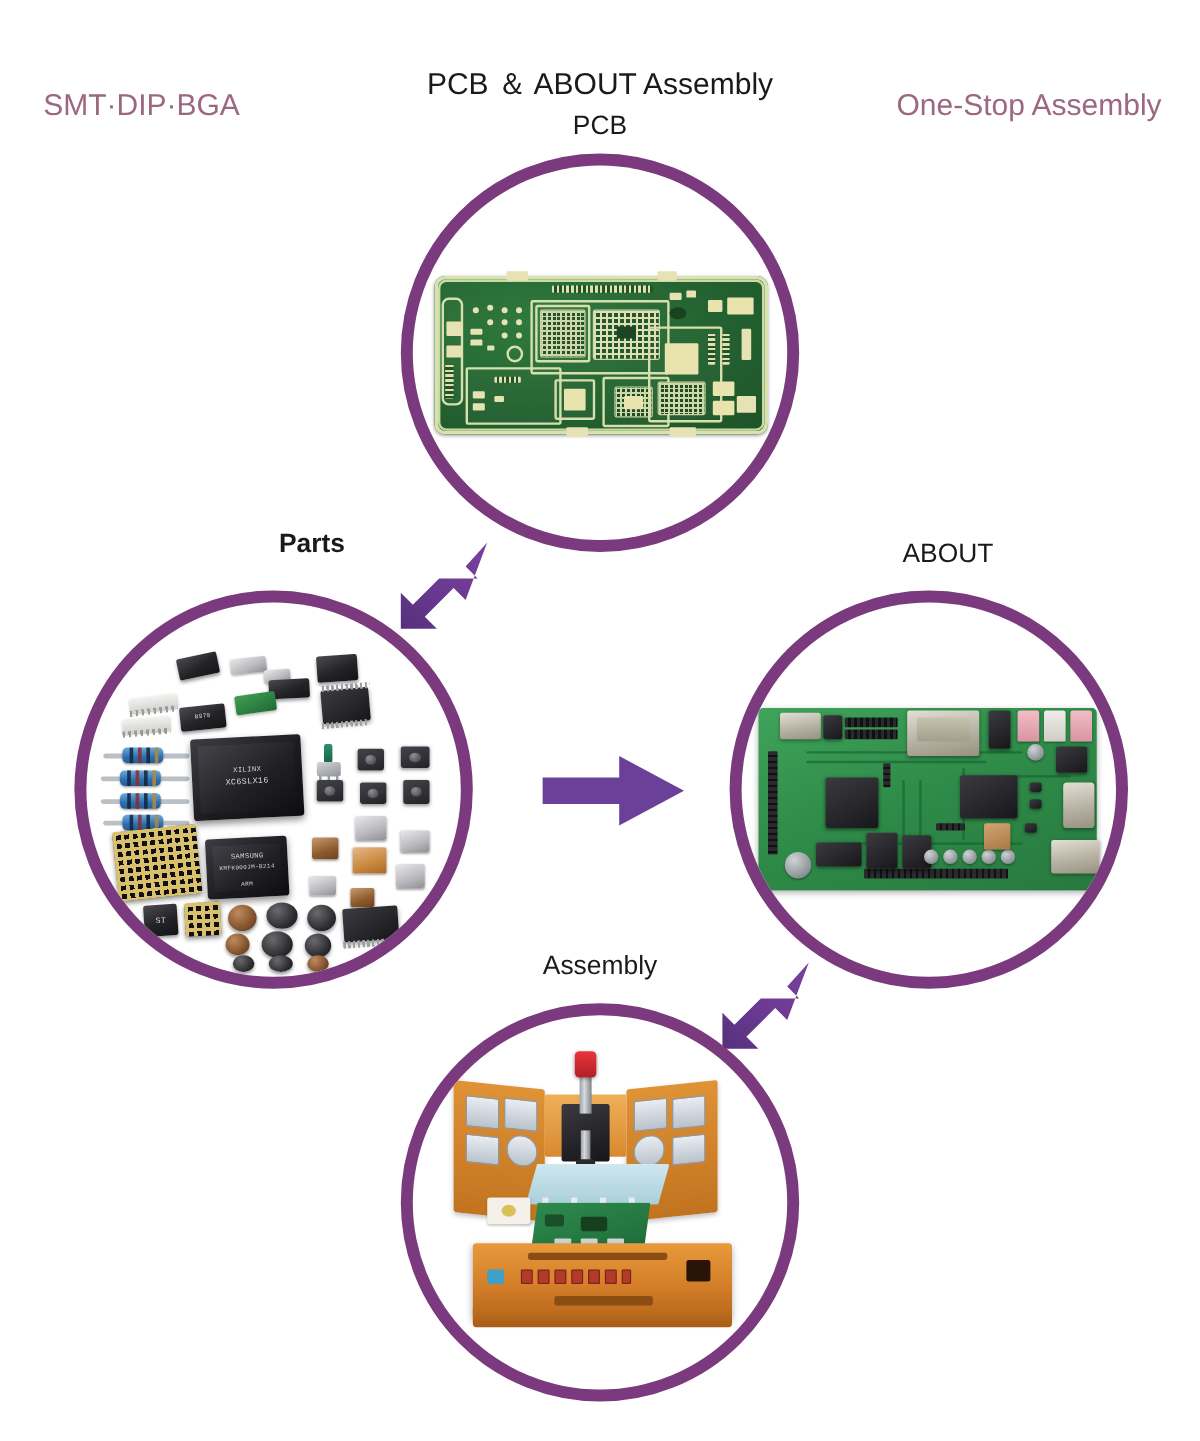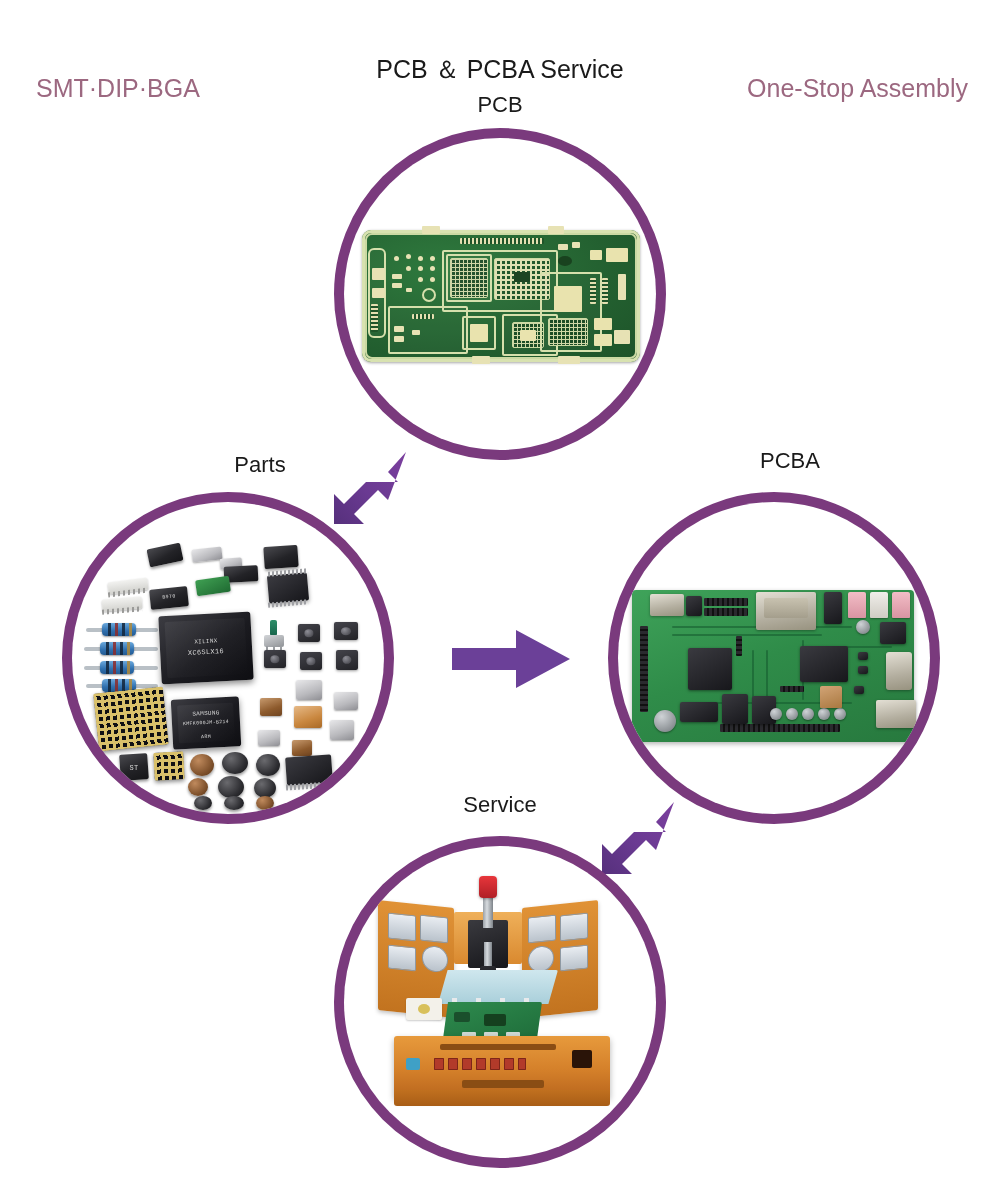--- a/index.html
+++ b/index.html
@@ -265,29 +265,29 @@
   
   .arrow-diag{position:absolute;}
   .arrow-right{position:absolute;}
 </style>
 </head>
 <body>
 
 <div class="stage">
 
 
-  <div class="subtitle">PCB ＆ PCBA Service</div>
+  <div class="subtitle">PCB ＆ ABOUT Assembly</div>
 
   <div class="side-label left">SMT·DIP·BGA</div>
   <div class="side-label right">One-Stop Assembly</div>
 
   <div class="node-label" style="left:0;top:92px;width:1000px;">PCB</div>
-  <div class="node-label" style="left:160px;top:452px;width:200px;">Parts</div>
-  <div class="node-label" style="left:690px;top:448px;width:200px;">PCBA</div>
-  <div class="node-label" style="left:400px;top:792px;width:200px;">Service</div>
+  <div class="node-label" style="left:160px;top:440px;width:200px;font-weight:bold;">Parts</div>
+  <div class="node-label" style="left:690px;top:448px;width:200px;">ABOUT</div>
+  <div class="node-label" style="left:400px;top:792px;width:200px;">Assembly</div>
 
   <div class="ring-outer shade" style="left:334px;top:128px;width:332px;height:332px;">
     <div class="inner-art" style="left:-2px;top:-2px;width:312px;height:312px;">
 
       <div class="pcb-board" style="left:18px;top:92px;width:278px;height:132px;">
         <div class="pcb-edge"></div>
 
         <div class="outline" style="left:6px;top:18px;width:18px;height:90px;border-radius:6px;"></div>
         <div class="pad" style="left:10px;top:38px;width:13px;height:12px;"></div>
         <div class="pad" style="left:10px;top:58px;width:13px;height:10px;"></div>

